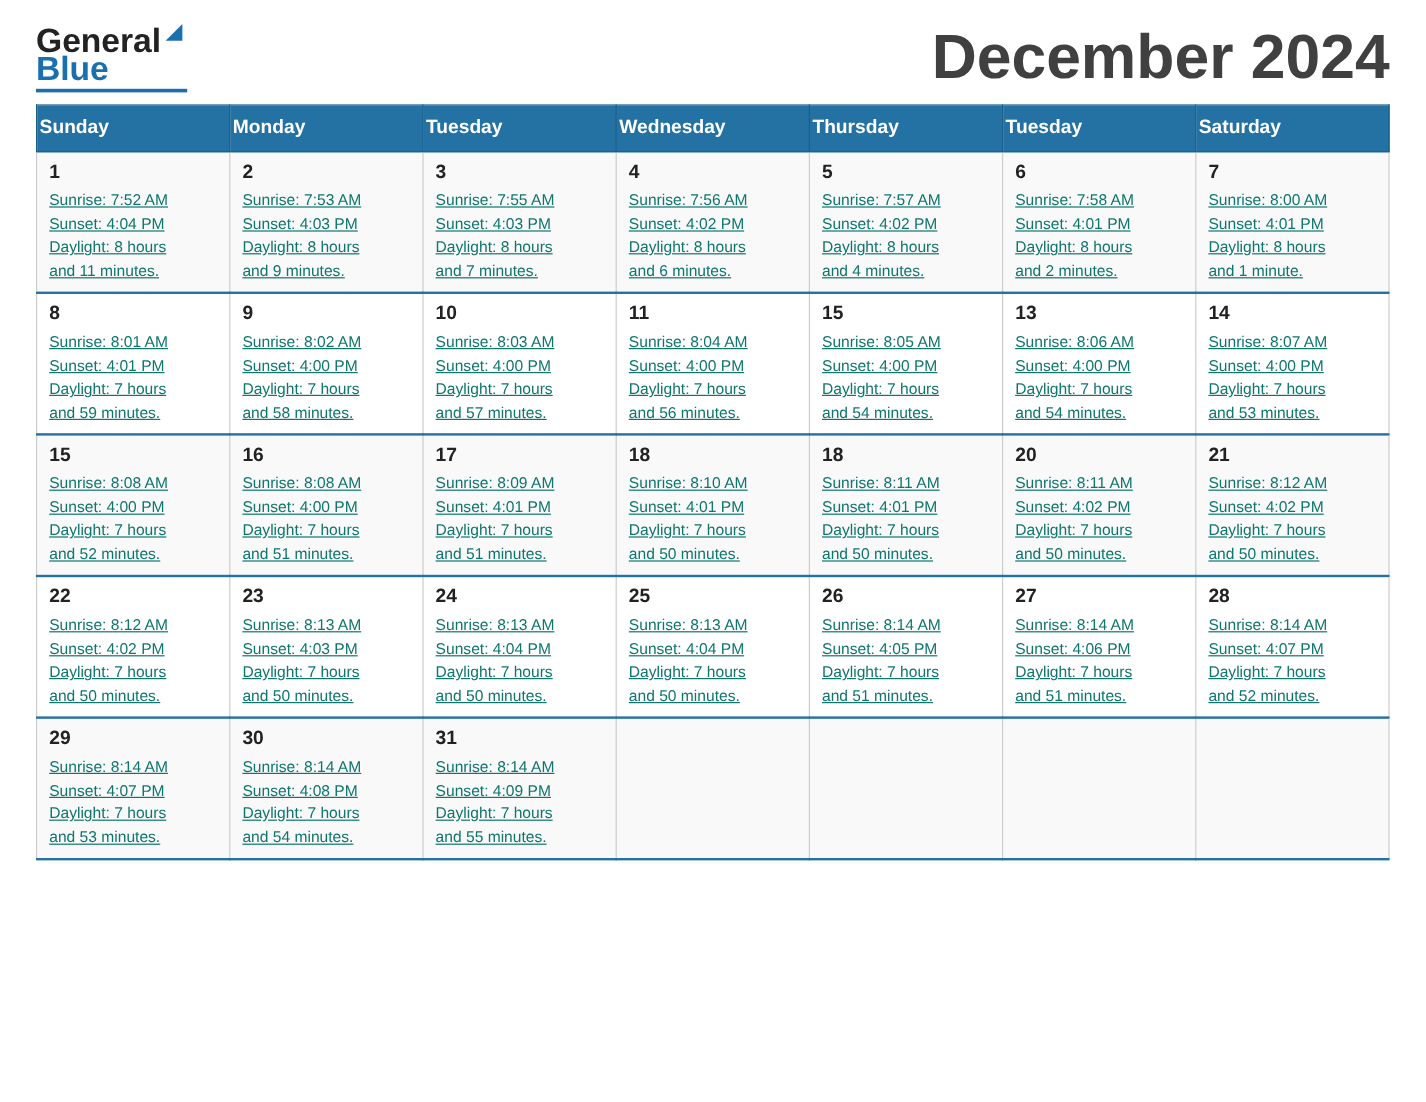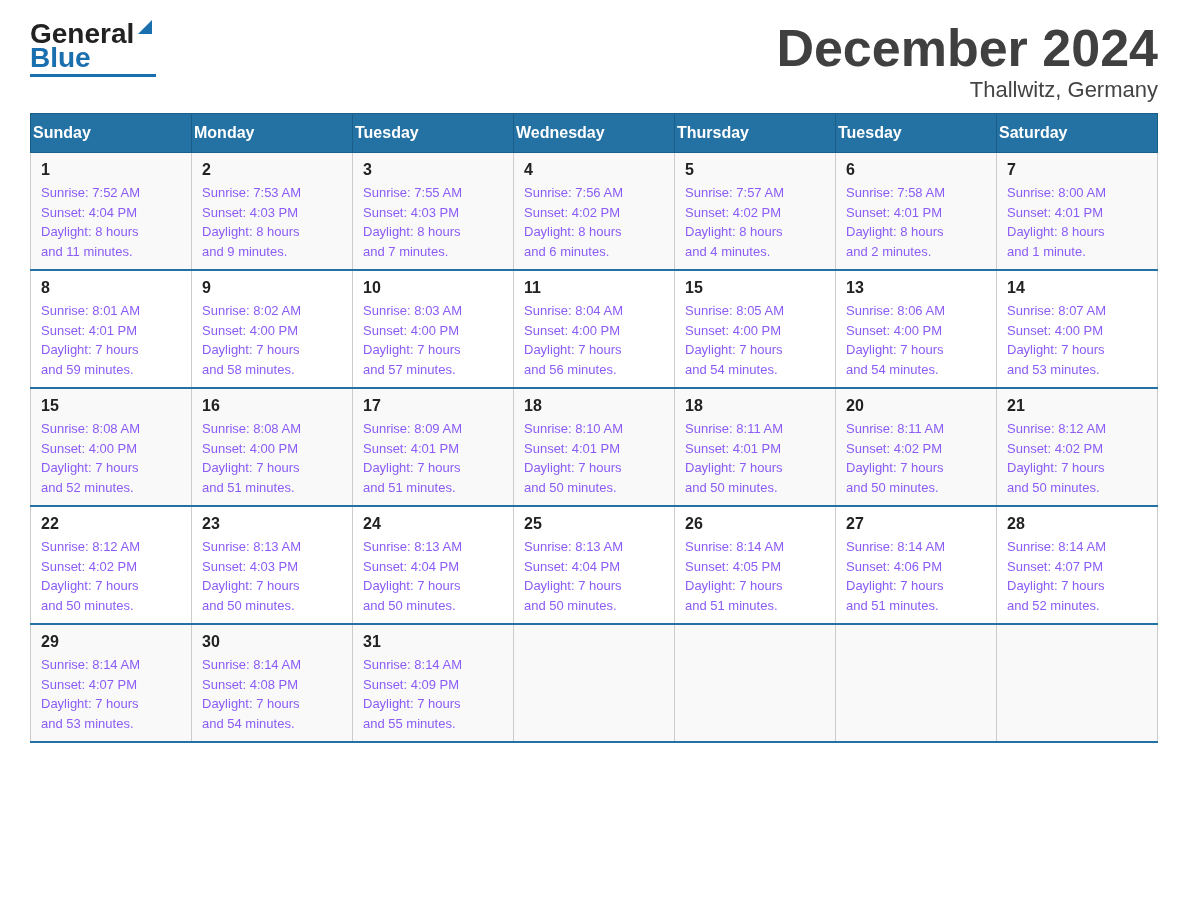--- a/index.html
+++ b/index.html
@@ -83,21 +83,22 @@
     }
     .day-num {
       font-size: 16px;
       font-weight: bold;
       display: block;
       margin-bottom: 4px;
     }
     .day-info {
       font-size: 13px;
       line-height: 1.5;
-      color: #8b5cf6;
+      color: #0f766e;
+      text-decoration: underline;
     }
     .empty-cell {
       background: #fff;
     }
     tbody tr:nth-child(odd) td {
       background-color: #f9f9f9;
     }
     tbody tr:nth-child(even) td {
       background-color: #fff;
     }
@@ -115,21 +116,20 @@
         </svg>
       </span>
     </div>
     <div style="display:flex; align-items:center; margin-top:-4px;">
       <span class="logo-blue">Blue</span>
     </div>
     <div class="logo-line"></div>
   </div>
   <div class="title-block">
     <h1>December 2024</h1>
-    <h2>Thallwitz, Germany</h2>
   </div>
 </div>
 
 <table>
   <thead>
     <tr>
     <th>Sunday</th>
         <th>Monday</th>
         <th>Tuesday</th>
         <th>Wednesday</th>

